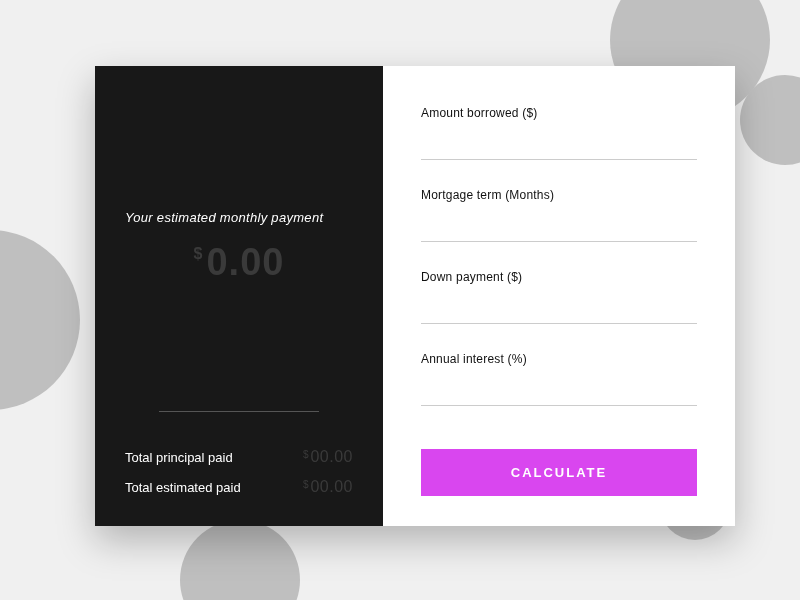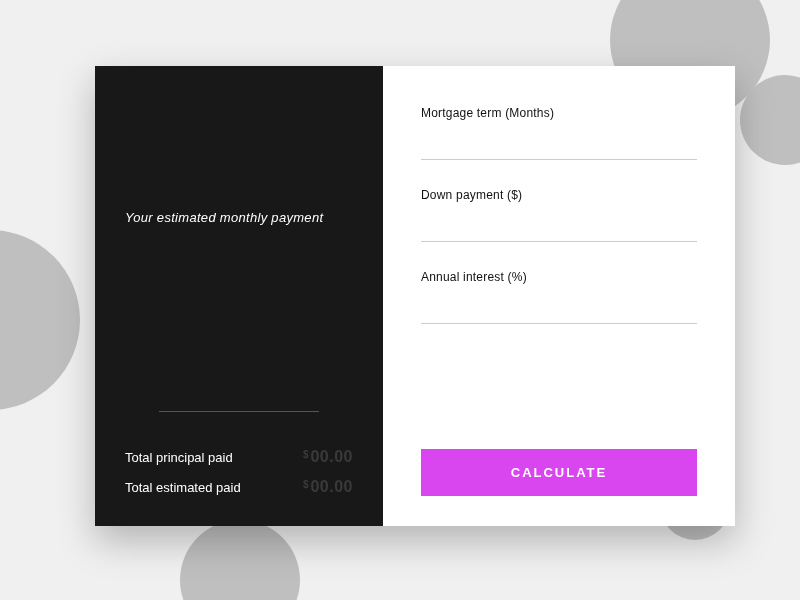--- a/index.html
+++ b/index.html
@@ -66,21 +66,21 @@
   }
   .totals { font-size: 13px; text-align: right; }
   .totals-row {
     display: flex;
     justify-content: space-between;
     align-items: baseline;
     margin-top: 12px;
   }
   .totals-row .val {
     color: #3a3a3a;
-    font-weight: 700;
+    font-weight: 400;
   }
   .totals-row .val .dollar { font-size: 10px; vertical-align: top; position: relative; top: 1px; margin-right: 2px;}
   .totals-row .val .amt { font-size: 16px; letter-spacing: 0.5px; }
 
   .right {
     width: 55%;
     background: #fff;
     padding: 40px 38px 30px 38px;
     display: flex;
     flex-direction: column;
@@ -122,39 +122,46 @@
 
 <div class="bg-circle c1"></div>
 <div class="bg-circle c2"></div>
 <div class="bg-circle c3"></div>
 <div class="bg-circle c4"></div>
 <div class="bg-circle c5"></div>
 
 <div class="card">
   <div class="left">
     <div class="estimate-label">Your estimated monthly payment</div>
+    <div class="estimate-value">
+      <span class="dollar">$</span><span class="amt">0.00</span>
+    </div>
     <hr class="divider">
     <div class="totals">
       <div class="totals-row">
         <span>Total principal paid</span>
         <span class="val">
           <span class="dollar">$</span><span class="amt">00.00</span>
         </span>
       </div>
       <div class="totals-row">
         <span>Total estimated paid</span>
         <span class="val">
           <span class="dollar">$</span><span class="amt">00.00</span>
         </span>
       </div>
     </div>
   </div>
 
   <div class="right">
     <div class="field">
+      <label>Amount borrowed ($)</label>
+      <input type="text" value="" style="">
+    </div>
+    <div class="field">
       <label>Mortgage term (Months)</label>
       <input type="text" value="" style="">
     </div>
     <div class="field">
       <label>Down payment ($)</label>
       <input type="text" value="" style="">
     </div>
     <div class="field">
       <label>Annual interest (%)</label>
       <input type="text" value="" style="">

